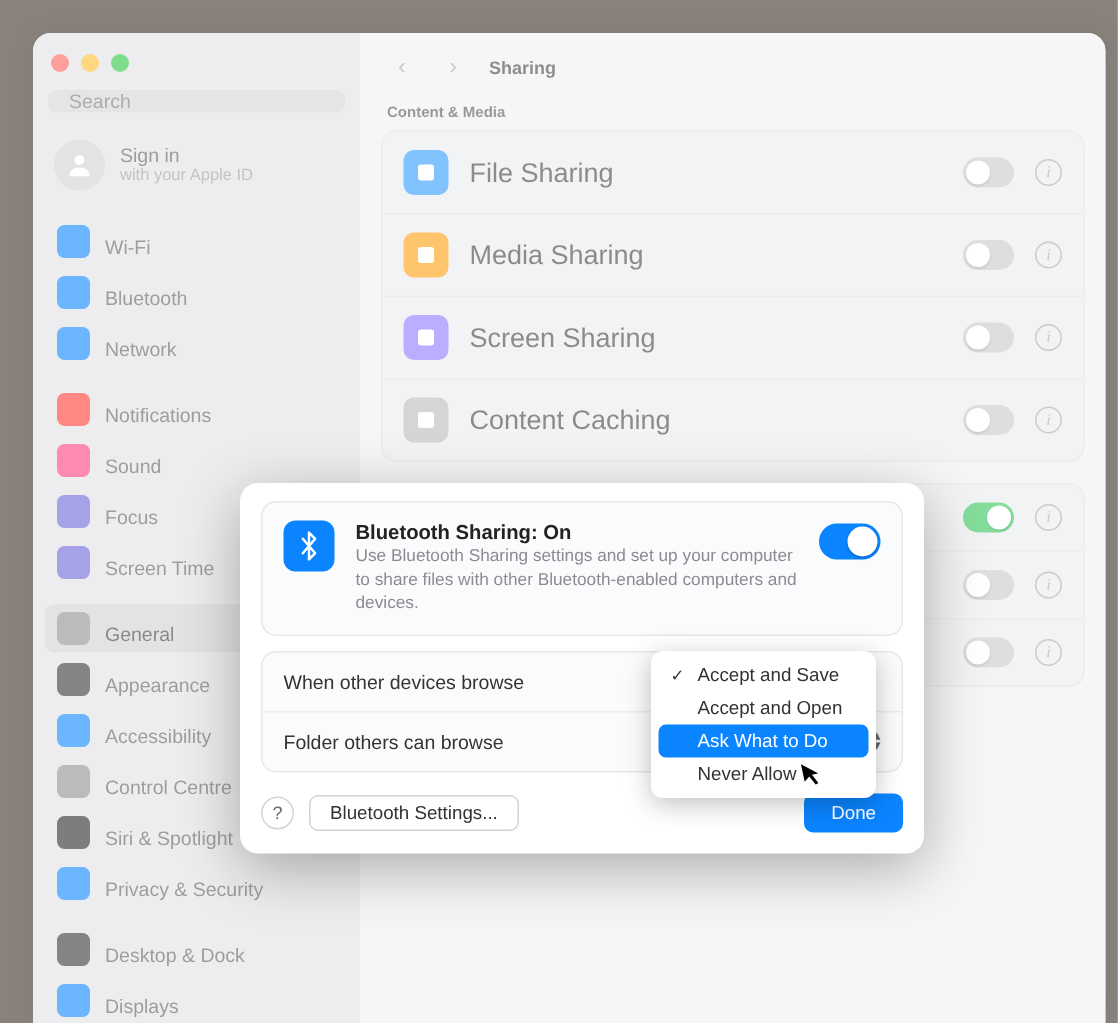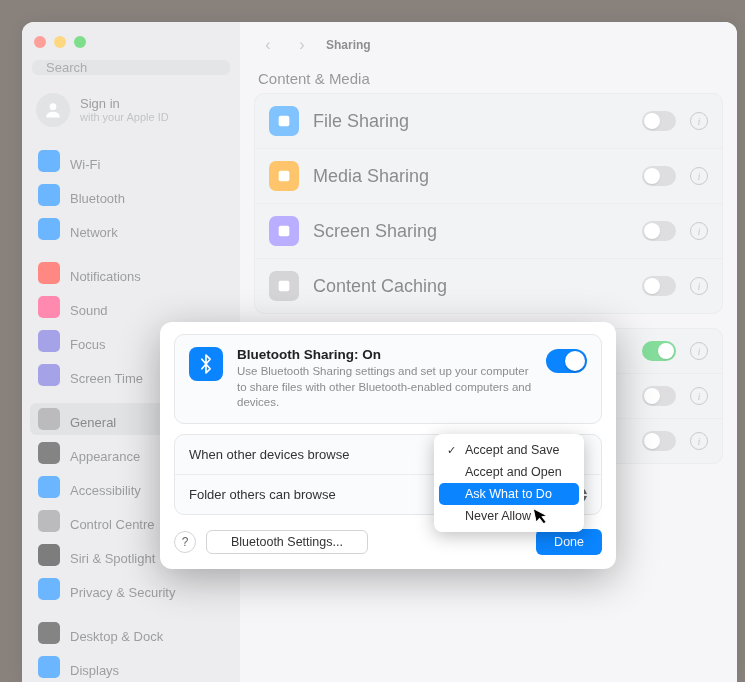--- a/index.html
+++ b/index.html
@@ -45,21 +45,21 @@
   .navitem { display:flex; align-items:flex-end; gap:10px; padding:5px 8px; border-radius:6px; color:#5b5c5f; position:relative; }
   .navitem.active { background:#cfd0d3; color:#3b3b3e; }
   .navitem .icn { width:22px;height:22px;border-radius:5px; display:flex;align-items:center;justify-content:center; flex:0 0 22px;}
   .dim .icn { background:#bdbfc3; color:#fff; }
   .chevr { position:absolute; right:6px; color:#a7a8ab; font-size:11px; }
 
   .content { flex:1; background:#f0f1f3; padding: 8px 14px 0; display:flex; flex-direction:column; }
   .topbar { display:flex; align-items:center; gap:14px; padding: 6px 4px 10px; }
   .navbtn { color:#a6a7aa; font-size:16px; width:20px; text-align:center; }
   .title { font-size:12px; font-weight:600; color:#444; }
-  .secthead { font-size:15px; font-weight:400; color:#555; padding: 6px 0 6px 4px; }
+  .secthead { font-size:10px; font-weight:700; color:#555; padding: 6px 0 6px 4px; }
   .panel { background:#eaebee; border:1px solid #dedfe2; border-radius:10px; }
   .row { display:flex; align-items:center; padding:12px 14px; gap:14px; }
   .row + .row { border-top:1px solid #e1e2e5; }
   .appicon { width:30px;height:30px;border-radius:7px; display:flex;align-items:center;justify-content:center; }
   .row .label { flex:1; font-size:18px; color:#3f3f42; }
   .toggle { width:34px;height:20px; border-radius:20px; background:#c8c9cc; position:relative; }
   .toggle::after { content:""; position:absolute; left:2px; top:2px; width:16px;height:16px;border-radius:50%;background:#fff; box-shadow:0 1px 2px rgba(0,0,0,.2);}
   .toggle.on { background:#33c759; }
   .toggle.on::after { left:16px; }
   .info { width:18px;height:18px;border:1.5px solid #a7a8ab; border-radius:50%; display:flex;align-items:center;justify-content:center; color:#a7a8ab; font-size:11px; font-style:italic; font-family: Georgia, serif;}
@@ -83,21 +83,21 @@
   .section.padless { padding:0; }
   .srow { display:flex; align-items:center; justify-content:space-between; padding:12px 14px; font-size:13px; color:#333; position:relative; }
   .srow + .srow { border-top:1px solid #eceded; }
   .up-down { font-size:10px; color:#666; line-height:0.7; display:inline-block; margin-left:6px;}
   .folder-tag { display:flex; align-items:center; gap:6px; color:#444; }
   .folder-ic { width:16px;height:13px; background:#6db0f4; border-radius:2px 2px 3px 3px; position:relative; }
   .folder-ic::before { content:""; position:absolute; top:-3px; left:0; width:7px; height:4px; background:#6db0f4; border-radius:2px 2px 0 0; }
   .section + .section { margin-top:10px; }
   .footer { display:flex; align-items:center; gap:10px; padding: 14px 14px 0; }
   .helpbtn { width:22px;height:22px;border-radius:50%; border:1px solid #d3d4d7; background:#fff; color:#666; font-size:12px; display:flex;align-items:center;justify-content:center;}
-  .pillbtn { height:24px; padding:0 24px; border-radius:6px; border:1px solid #d3d4d7; background:#fff; font-size:12.5px; color:#333; display:flex;align-items:center; }
+  .pillbtn { height:24px; padding:0 13px; border-radius:6px; border:1px solid #d3d4d7; background:#fff; font-size:12.5px; color:#333; display:flex;align-items:center; }
   .donebtn { margin-left:auto; height:26px; padding:0 18px; border-radius:6px; background:#0a84ff; color:#fff; font-size:12.5px; font-weight:500; display:flex;align-items:center; border:none;}
 
   
   .popover {
     position:absolute; left:434px; top:434px; width:150px;
     background:#fff; border-radius:8px; box-shadow:0 4px 18px rgba(0,0,0,.25);
     padding:5px; z-index:20;
   }
   .opt { display:flex; align-items:center; gap:6px; padding:4px 8px; border-radius:5px; font-size:12.5px; color:#333; }
   .opt .chk { width:12px; font-size:11px; color:#333; }

